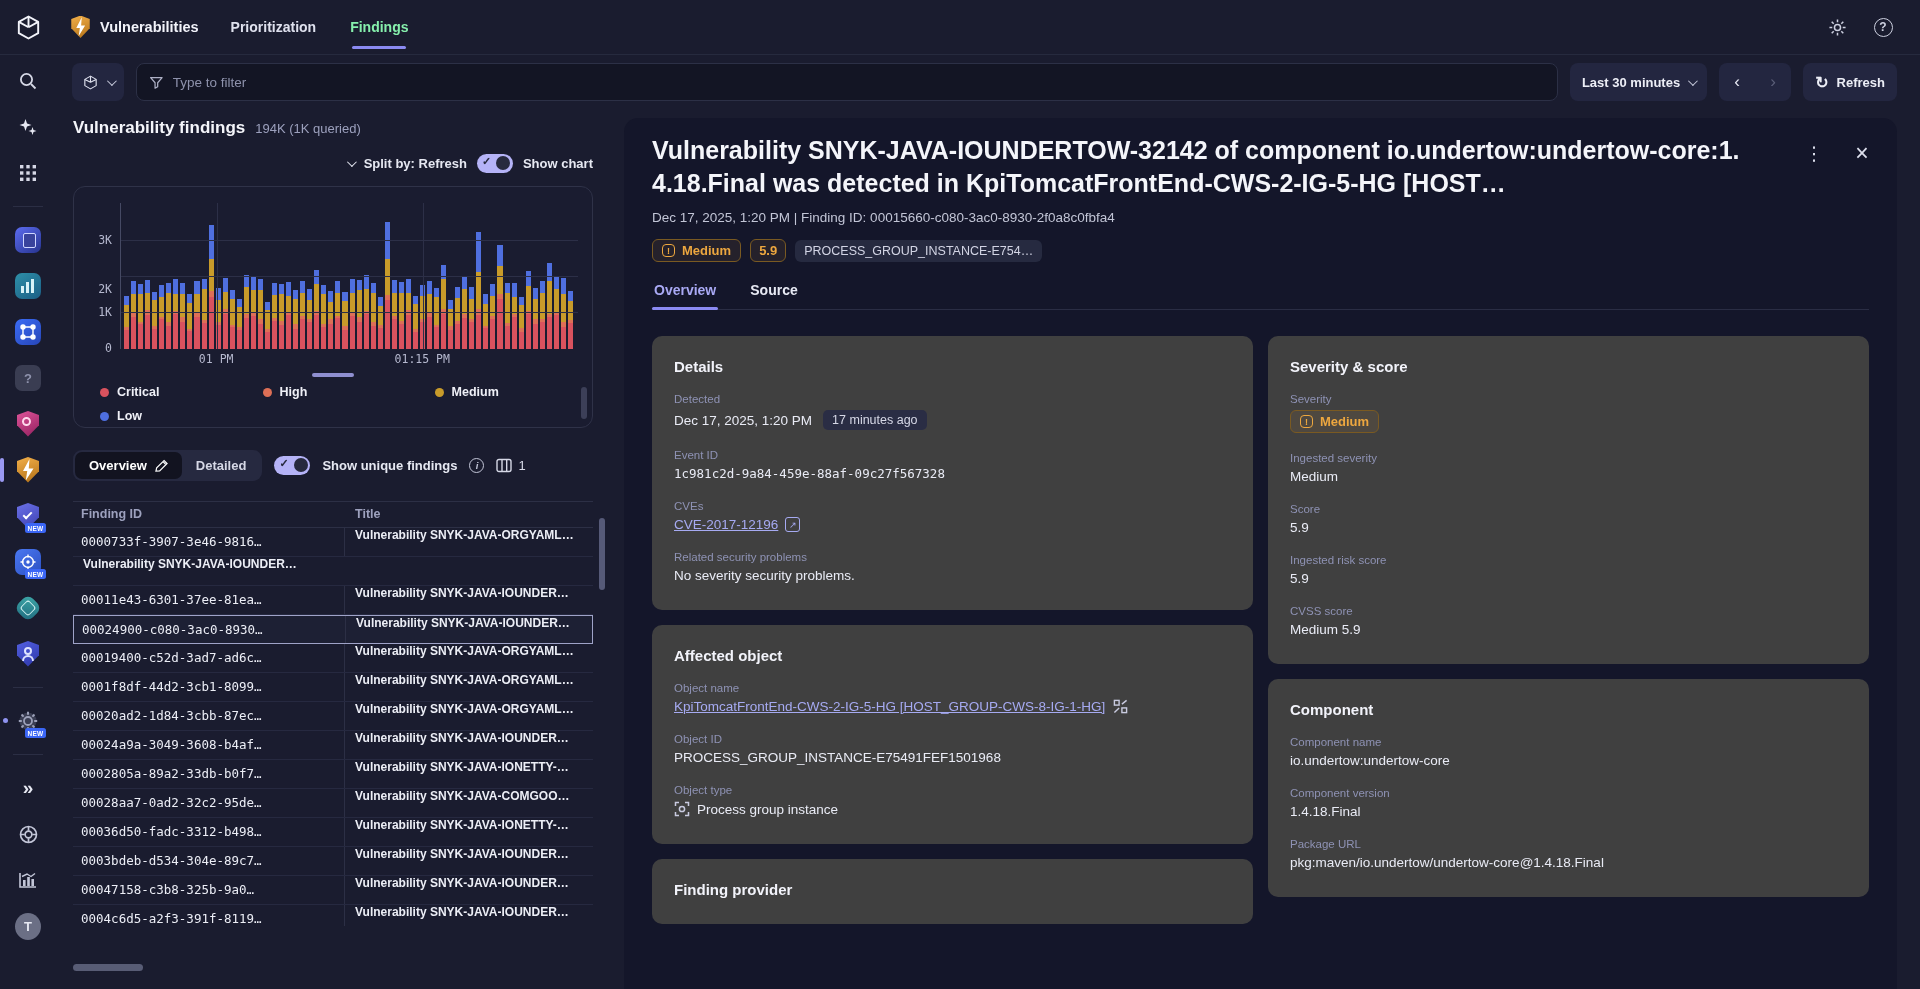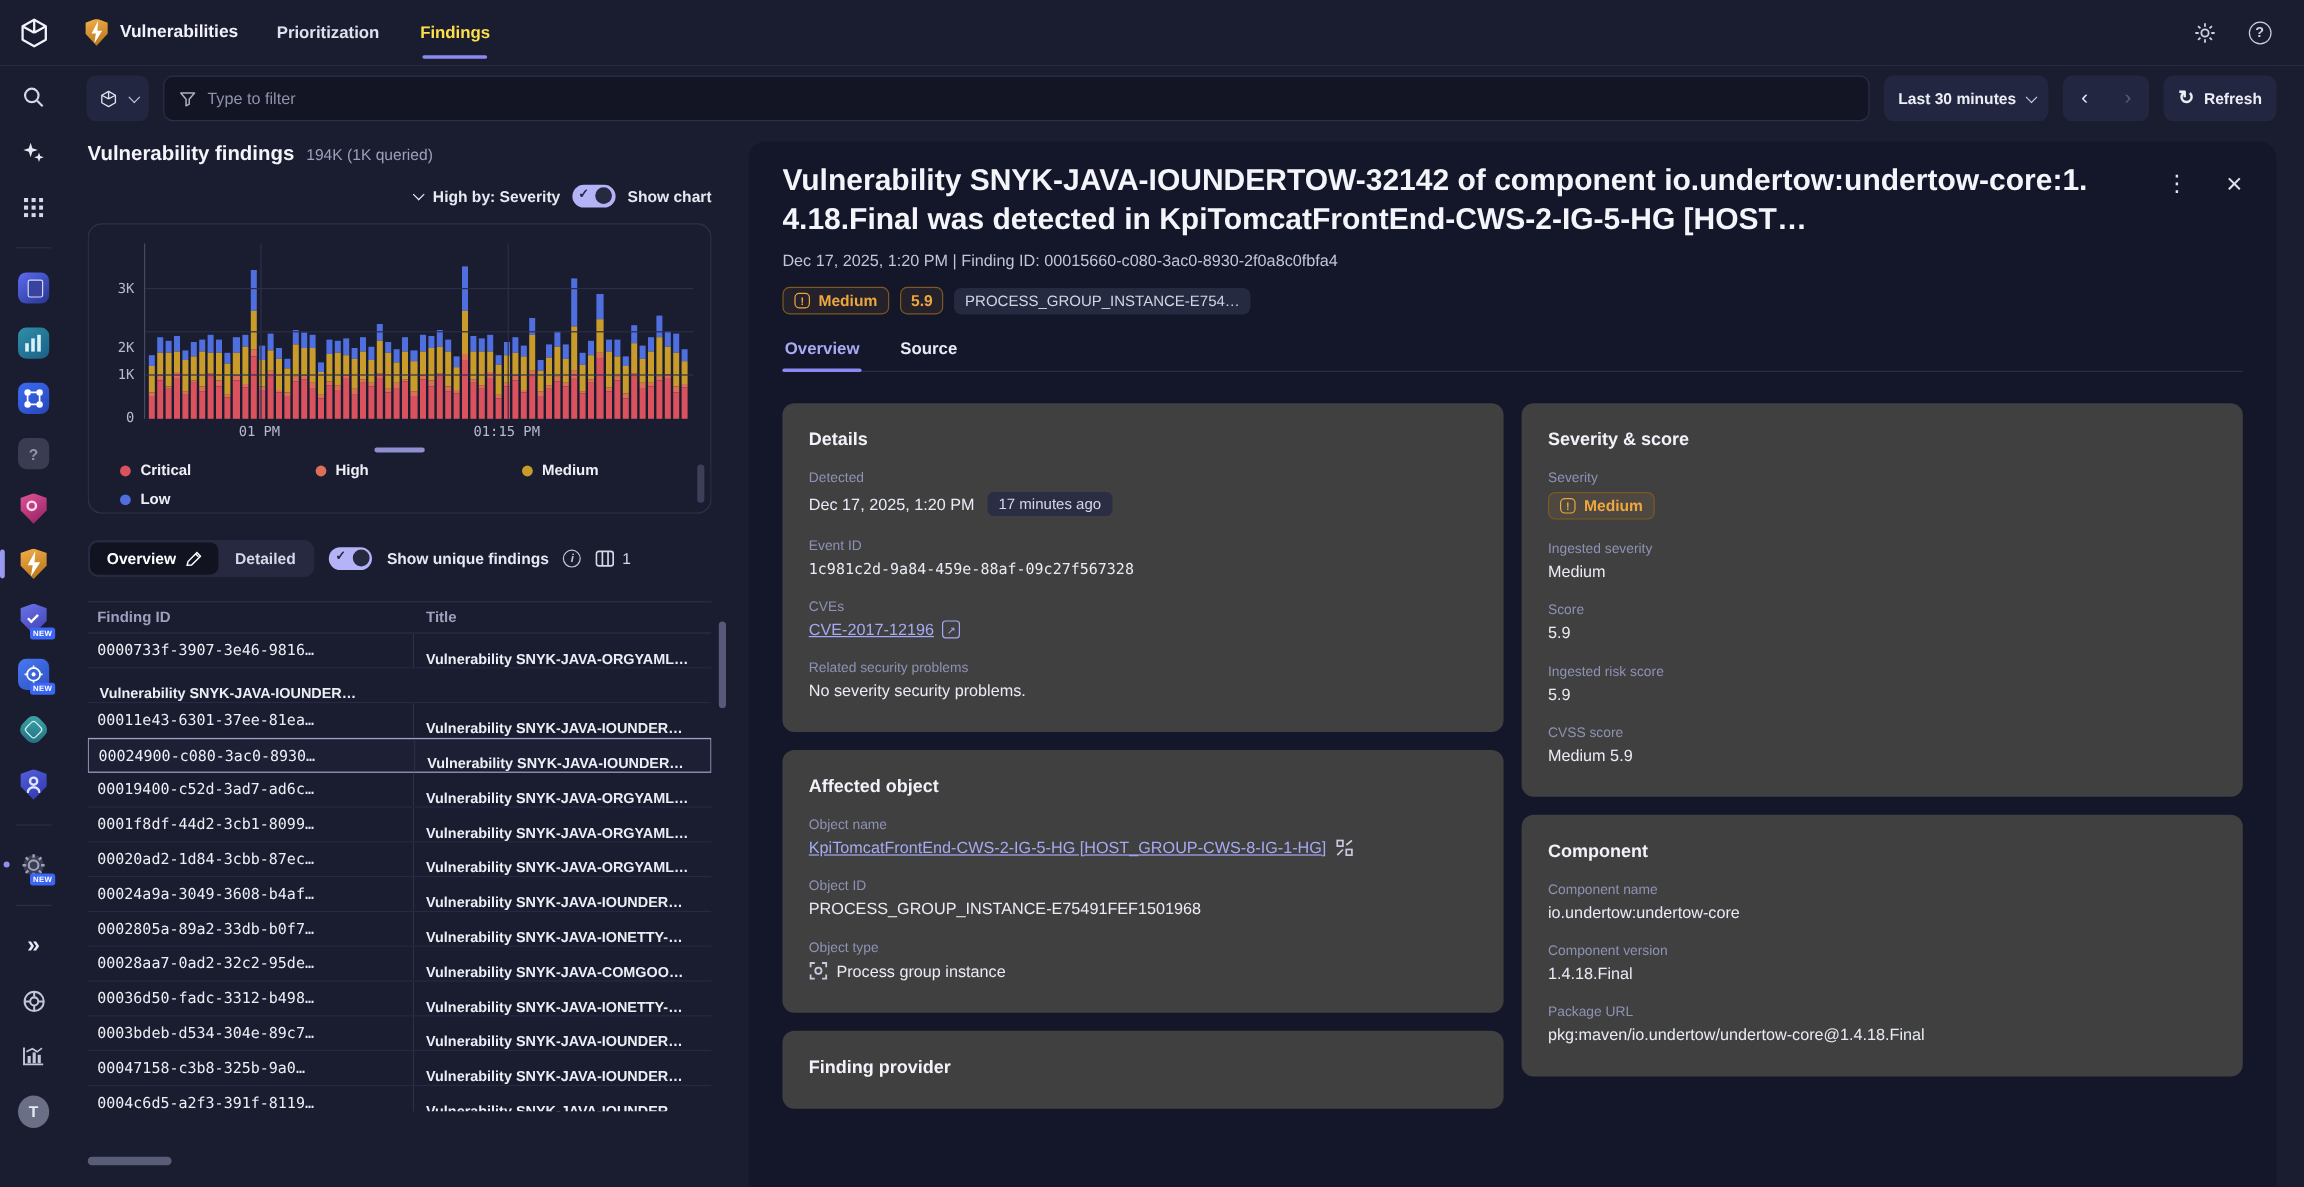--- a/index.html
+++ b/index.html
@@ -5,21 +5,21 @@
   * { margin:0; padding:0; box-sizing:border-box; }
   html,body { width:1920px; height:989px; overflow:hidden; background:#1a1c2f; font-family:"Liberation Sans",sans-serif; color:#e9ebf5; }
 
   
   .topnav { position:absolute; left:0; top:0; right:0; height:55px; display:flex; align-items:center; border-bottom:1px solid #262a3e; background:#1a1c2f; z-index:5;}
   .logo-box { width:56px; display:flex; justify-content:center; }
   .app-tabs { display:flex; align-items:center; gap:30px; margin-left:14px; }
   .app-entry { display:flex; align-items:center; gap:9px; cursor:pointer; }
   .app-entry .app-label { font-weight:bold; font-size:14.5px; color:#f2f3fa; }
   .nav-tab { font-size:14px; font-weight:600; color:#dfe1ee; position:relative; padding:6px 2px; cursor:pointer; }
-  .nav-tab.active { color:#fde047; }
+  .nav-tab.active { color:#86efac; }
   .nav-tab.active::after { content:""; position:absolute; left:4px; right:4px; bottom:-8px; height:3px; border-radius:2px; background:#8b8af2; }
   .nav-right { margin-left:auto; display:flex; align-items:center; gap:20px; margin-right:24px; }
   .nav-icon { width:26px; height:26px; display:flex; align-items:center; justify-content:center; cursor:pointer; color:#cdd0e0; }
   .help-circle { width:19px; height:19px; border:1.6px solid #cdd0e0; border-radius:50%; display:flex; align-items:center; justify-content:center; font-size:12px; font-weight:bold; }
 
   
   .shield { clip-path:polygon(50% 0%, 94% 15%, 94% 55%, 50% 98%, 6% 55%, 6% 15%); position:relative; }
   .shield-orange { background:linear-gradient(160deg,#f3b04a,#b06e15); }
   .bolt { position:absolute; left:0; top:0; width:100%; height:100%; clip-path:polygon(56% 8%, 30% 54%, 47% 54%, 41% 90%, 72% 44%, 53% 44%); background:#fff; }
 
@@ -80,21 +80,21 @@
   .seg { padding:6px 14px; font-size:13px; font-weight:600; color:#d6d8e6; border-radius:7px; cursor:pointer; display:flex; align-items:center; gap:8px; }
   .seg.selected { background:#121320; color:#fff; }
   .info-icon { width:15px; height:15px; border:1.2px solid #c3c6d8; border-radius:50%; color:#c3c6d8; display:flex; align-items:center; justify-content:center; font-size:9.5px; font-style:italic; font-weight:bold; cursor:pointer; flex:0 0 auto;}
   .cols-btn { display:flex; align-items:center; gap:6px; color:#d6d8e6; font-size:13px; cursor:pointer; }
 
   .fp-table { margin-top:20px; border-top:1px solid #2c2f45; height:425px; overflow:hidden; }
   .thead { display:flex; height:26px; align-items:center; border-bottom:1px solid #2c2f45; }
   .thead .th { font-size:12.5px; font-weight:600; color:#9da1be; }
   .th-id, .td-id { width:272px; padding-left:8px; flex:0 0 auto; }
   .th-title, .td-title { flex:1; padding-left:10px; overflow:hidden; white-space:nowrap; }
-  .trow { display:flex; height:29px; align-items:flex-end; border-bottom:1px solid #262940; cursor:pointer; }
+  .trow { display:flex; height:29px; align-items:flex-start; border-bottom:1px solid #262940; cursor:pointer; }
   .td-id { font-family:"DejaVu Sans Mono",monospace; font-size:12.5px; color:#eceef6; white-space:nowrap; overflow:hidden; border-right:1px solid #2c2f45; height:100%; display:flex; align-items:center; }
   .td-title { font-size:12px; font-weight:bold; color:#eceef6; }
   .trow.selected { border:1px solid #9fa3c8; background:#1d2034; }
   .fp-hscroll { position:absolute; left:0; bottom:18px; width:70px; height:7px; background:#585c75; border-radius:4px; cursor:pointer; }
 
   
   .vscroll { position:absolute; left:599px; top:118px; bottom:0; width:7px; }
   .vscroll .thumb { position:absolute; top:400px; left:0; width:6px; height:72px; background:#565a78; border-radius:3px; cursor:pointer; }
 
   
@@ -329,21 +329,21 @@
   </div>
 </div>
 
 <div class="findings-panel">
   <div class="fp-head">
     <span class="fp-title">Vulnerability findings</span>
     <span class="fp-count">194K (1K queried)</span>
   </div>
   <div class="fp-controls">
     <span class="chev down" style="border-color:#e6e8f2;"></span>
-    <span class="ctrl-label">High by: Severity</span>
+    <span class="ctrl-label">Split by: Refresh</span>
     <span class="toggle">
         <span class="tick">✓</span>
         <span class="knob"></span>
       </span>
     <span class="ctrl-label">Show chart</span>
   </div>
 
   <div class="chart-card">
     <div class="chart-area">
       <div class="ylabels">

